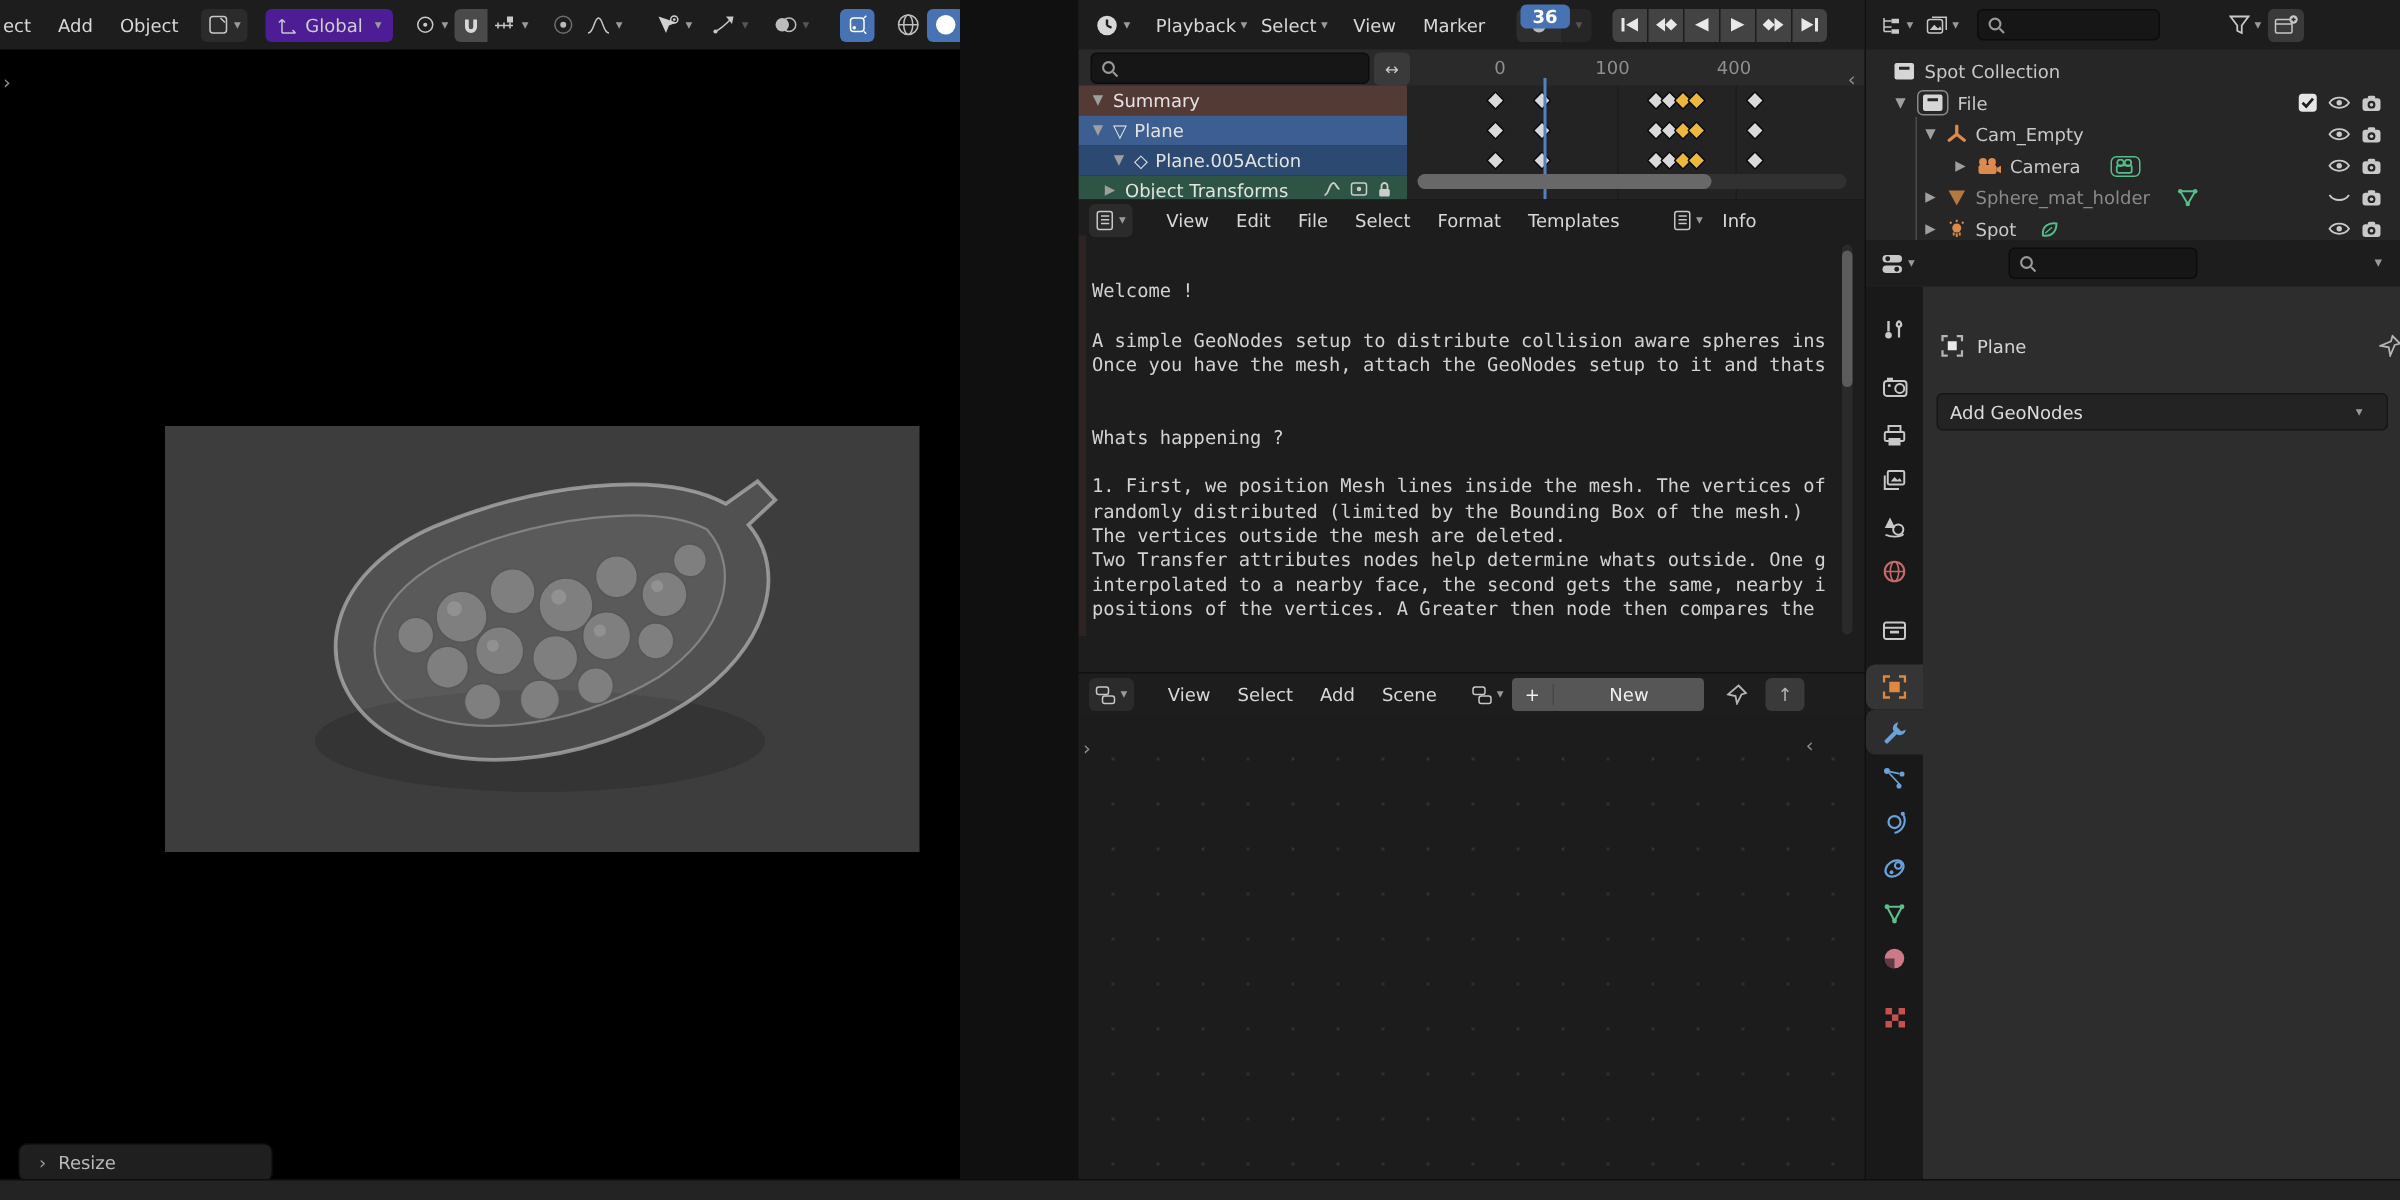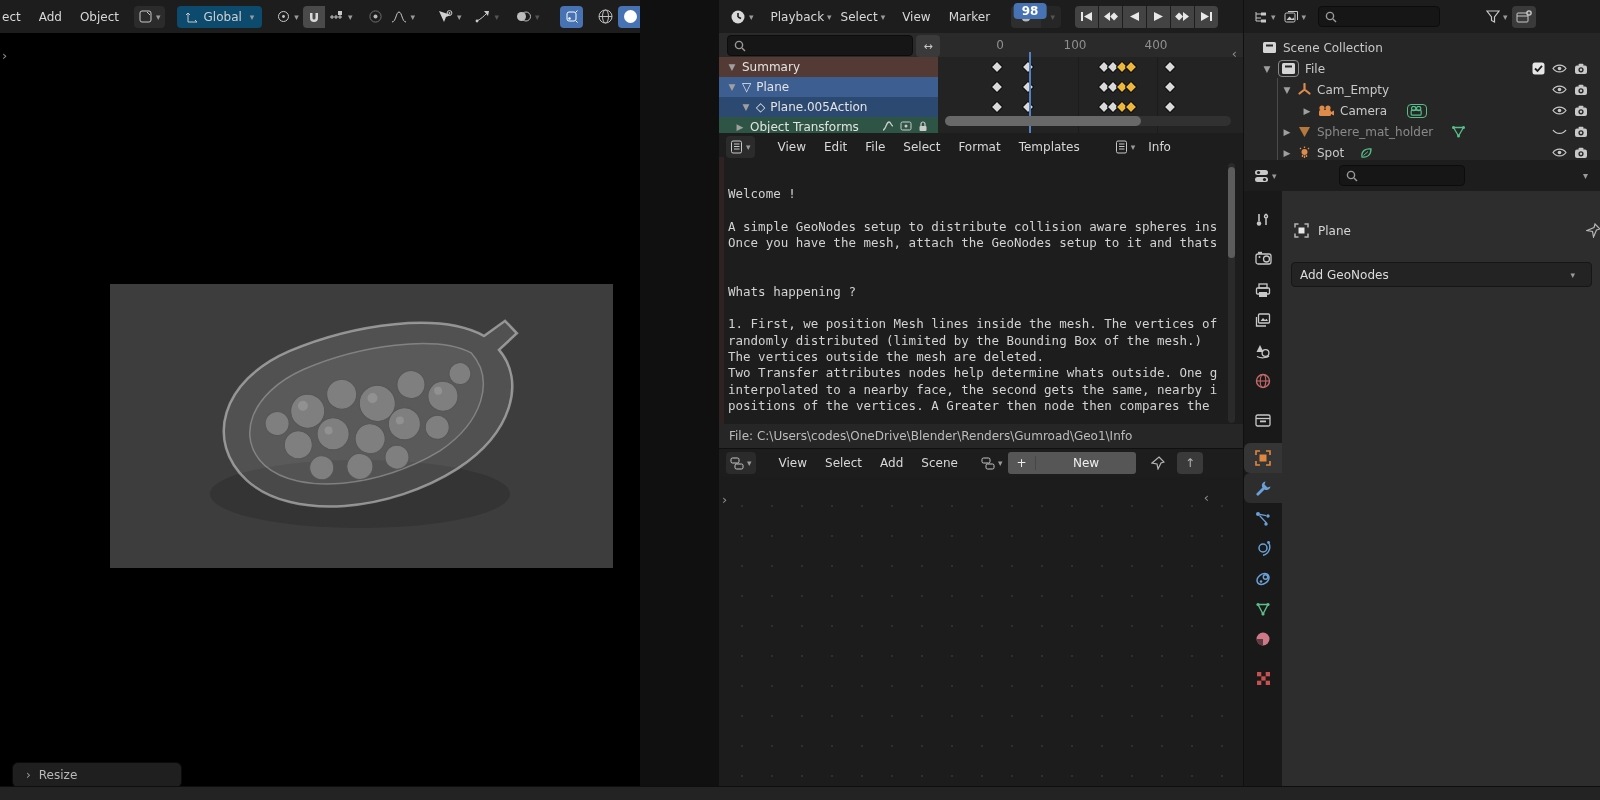--- a/index.html
+++ b/index.html
@@ -92,21 +92,21 @@
     <span class="menu">Object</span>
     <span class="ibtn" style="margin-left:6px;background:#2b2b2b;border-radius:4px">
       <span>
           <svg width="15" height="15" viewBox="0 0 15 15">
             <rect x="2" y="2" width="11" height="11" rx="2" fill="none" stroke="#c8c8c8"></rect>
             <path d="M9 3 L12 6" stroke="#c8c8c8"></path>
           </svg>
         </span>
       <span class="chev">▾</span>
     </span>
-    <span class="ibtn" style="margin-left:12px;background:#0c4a6e;border-radius:4px;padding:0 8px;gap:5px">
+    <span class="ibtn" style="margin-left:12px;background:#4c1d95;border-radius:4px;padding:0 8px;gap:5px">
       <span>
           <svg width="14" height="14" viewBox="0 0 14 14">
             <path d="M3 12 L3 3 M3 12 L12 12 M3 3 L1 5 M3 3 L5 5 M12 12 L10 10" stroke="#c8c8c8" fill="none"></path>
           </svg>
         </span>
       <span>Global</span>
       <span class="chev">▾</span>
     </span>
     <span class="ibtn" style="margin-left:10px">
       <span>
@@ -339,21 +339,21 @@
         <svg width="12" height="12" viewBox="0 0 12 12">
           <circle cx="5" cy="5" r="3.6" fill="none" stroke="#9a9a9a" stroke-width="1.4"></circle>
           <path d="M8 8 L11 11" stroke="#9a9a9a" stroke-width="1.4"></path>
         </svg>
       </span>
     <input class="sfield" style="">
   </div>
   <span class="btn" style="position:absolute;left:197px;top:35px;width:24px;background:#3a3a3a">
     <span style="color:#c8c8c8;font-size:11px">↔</span>
   </span>
-  <div id="cur-frame">98</div>
+  <div id="cur-frame">36</div>
 
   <div id="chan-rows">
       <div class="chan" style="top: 57px; background: rgb(84, 58, 53); padding-left: 8px;">
         <span class="twisty">▼</span>
         <span>Summary</span>
       </div>
       <div class="chan" style="top: 77px; background: rgb(60, 94, 144); padding-left: 8px;">
         <span class="twisty">▼</span>
         <span style="color: rgb(232, 232, 232);">▽</span>
         <span>Plane</span>
@@ -438,23 +438,20 @@
           </svg>
         </span>
       <span class="chev">▾</span>
     </span>
     <span class="menu">Info</span>
   </div>
   <div id="te-margin"></div>
   <div id="text-lines"><div class="tline">Welcome !</div><div class="tline"> </div><div class="tline">A simple GeoNodes setup to distribute collision aware spheres ins</div><div class="tline">Once you have the mesh, attach the GeoNodes setup to it and thats</div><div class="tline"> </div><div class="tline"> </div><div class="tline">Whats happening ?</div><div class="tline"> </div><div class="tline">1. First, we position Mesh lines inside the mesh. The vertices of</div><div class="tline">randomly distributed (limited by the Bounding Box of the mesh.)</div><div class="tline">The vertices outside the mesh are deleted.</div><div class="tline">Two Transfer attributes nodes help determine whats outside. One g</div><div class="tline">interpolated to a nearby face, the second gets the same, nearby i</div><div class="tline">positions of the vertices. A Greater then node then compares the</div><div class="tline"> </div></div>
   <div id="te-scroll-track"></div>
   <div id="te-scroll"></div>
-  <div id="te-footer">
-    <span>File: C:\Users\codes\OneDrive\Blender\Renders\Gumroad\Geo1\Info</span>
-  </div>
 </div>
 
 <div class="area" id="nodeeditor">
   <div class="hdr" style="height:28px">
     <span class="ibtn" style="margin-left:7px;background:#2b2b2b;border-radius:4px">
       <span>
           <svg width="14" height="13" viewBox="0 0 14 13">
             <rect x="1" y="1" width="8" height="5" rx="1.5" fill="none" stroke="#c8c8c8"></rect>
             <rect x="5" y="7" width="8" height="5" rx="1.5" fill="none" stroke="#c8c8c8"></rect>
           </svg>
@@ -547,21 +544,21 @@
 
   <div class="guide"></div>
 
   <div class="orow" style="top:37px;padding-left:18px">
     <span>
         <svg width="15" height="13" viewBox="0 0 15 13">
           <rect x="1" y="1" width="13" height="11" rx="1.5" fill="#d6d6d6"></rect>
           <rect x="4" y="3.5" width="7" height="2" fill="#262626"></rect>
         </svg>
       </span>
-    <span>Scene Collection</span>
+    <span>Spot Collection</span>
   </div>
 
   <div class="orow" style="top:58px;padding-left:18px">
     <span class="twisty">▼</span>
     <span style="border:1px solid #8a8a8a;border-radius:4px;padding:1px 2px">
         <svg width="15" height="13" viewBox="0 0 15 13">
           <rect x="1" y="1" width="13" height="11" rx="1.5" fill="#d6d6d6"></rect>
           <rect x="4" y="3.5" width="7" height="2" fill="#262626"></rect>
         </svg>
       </span>

